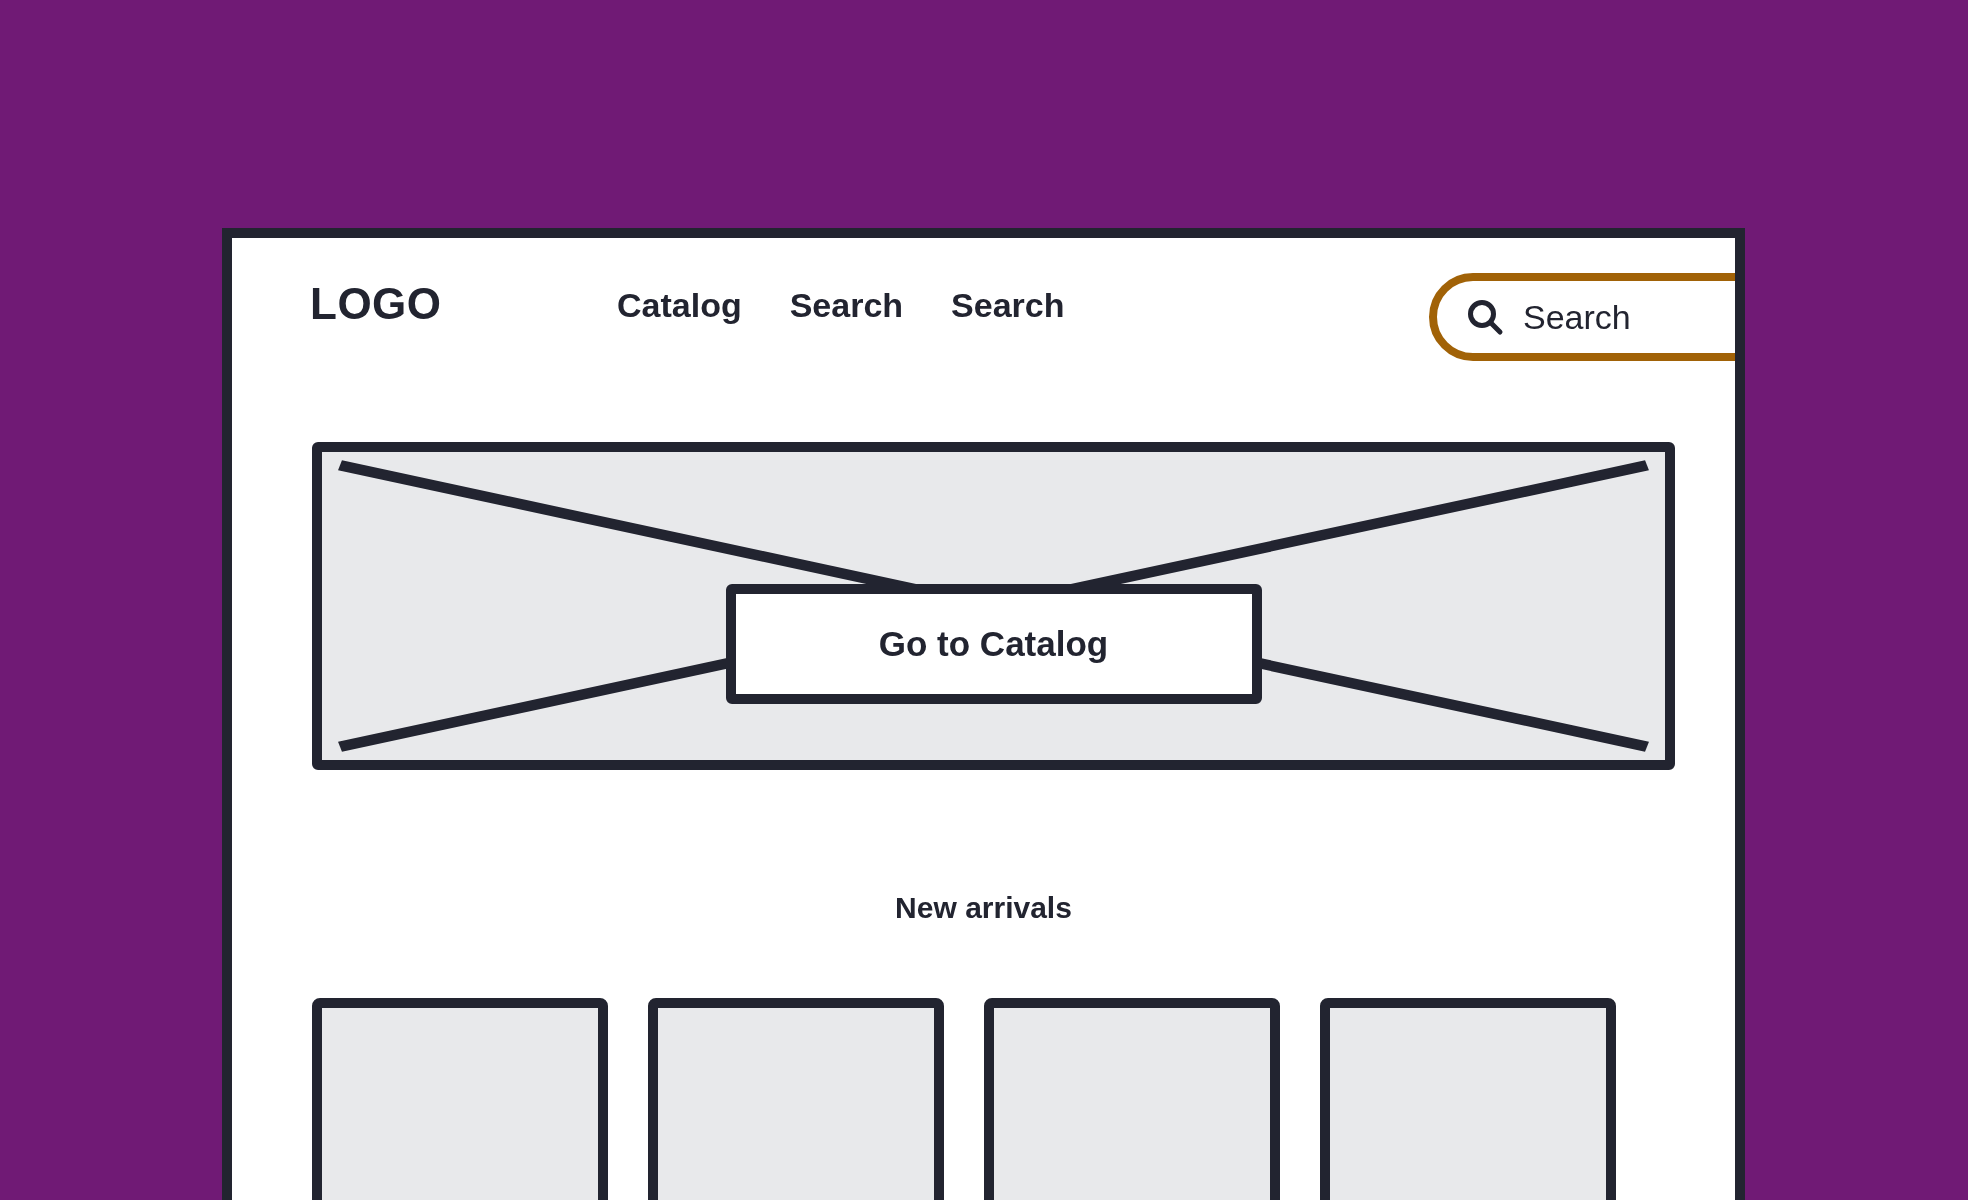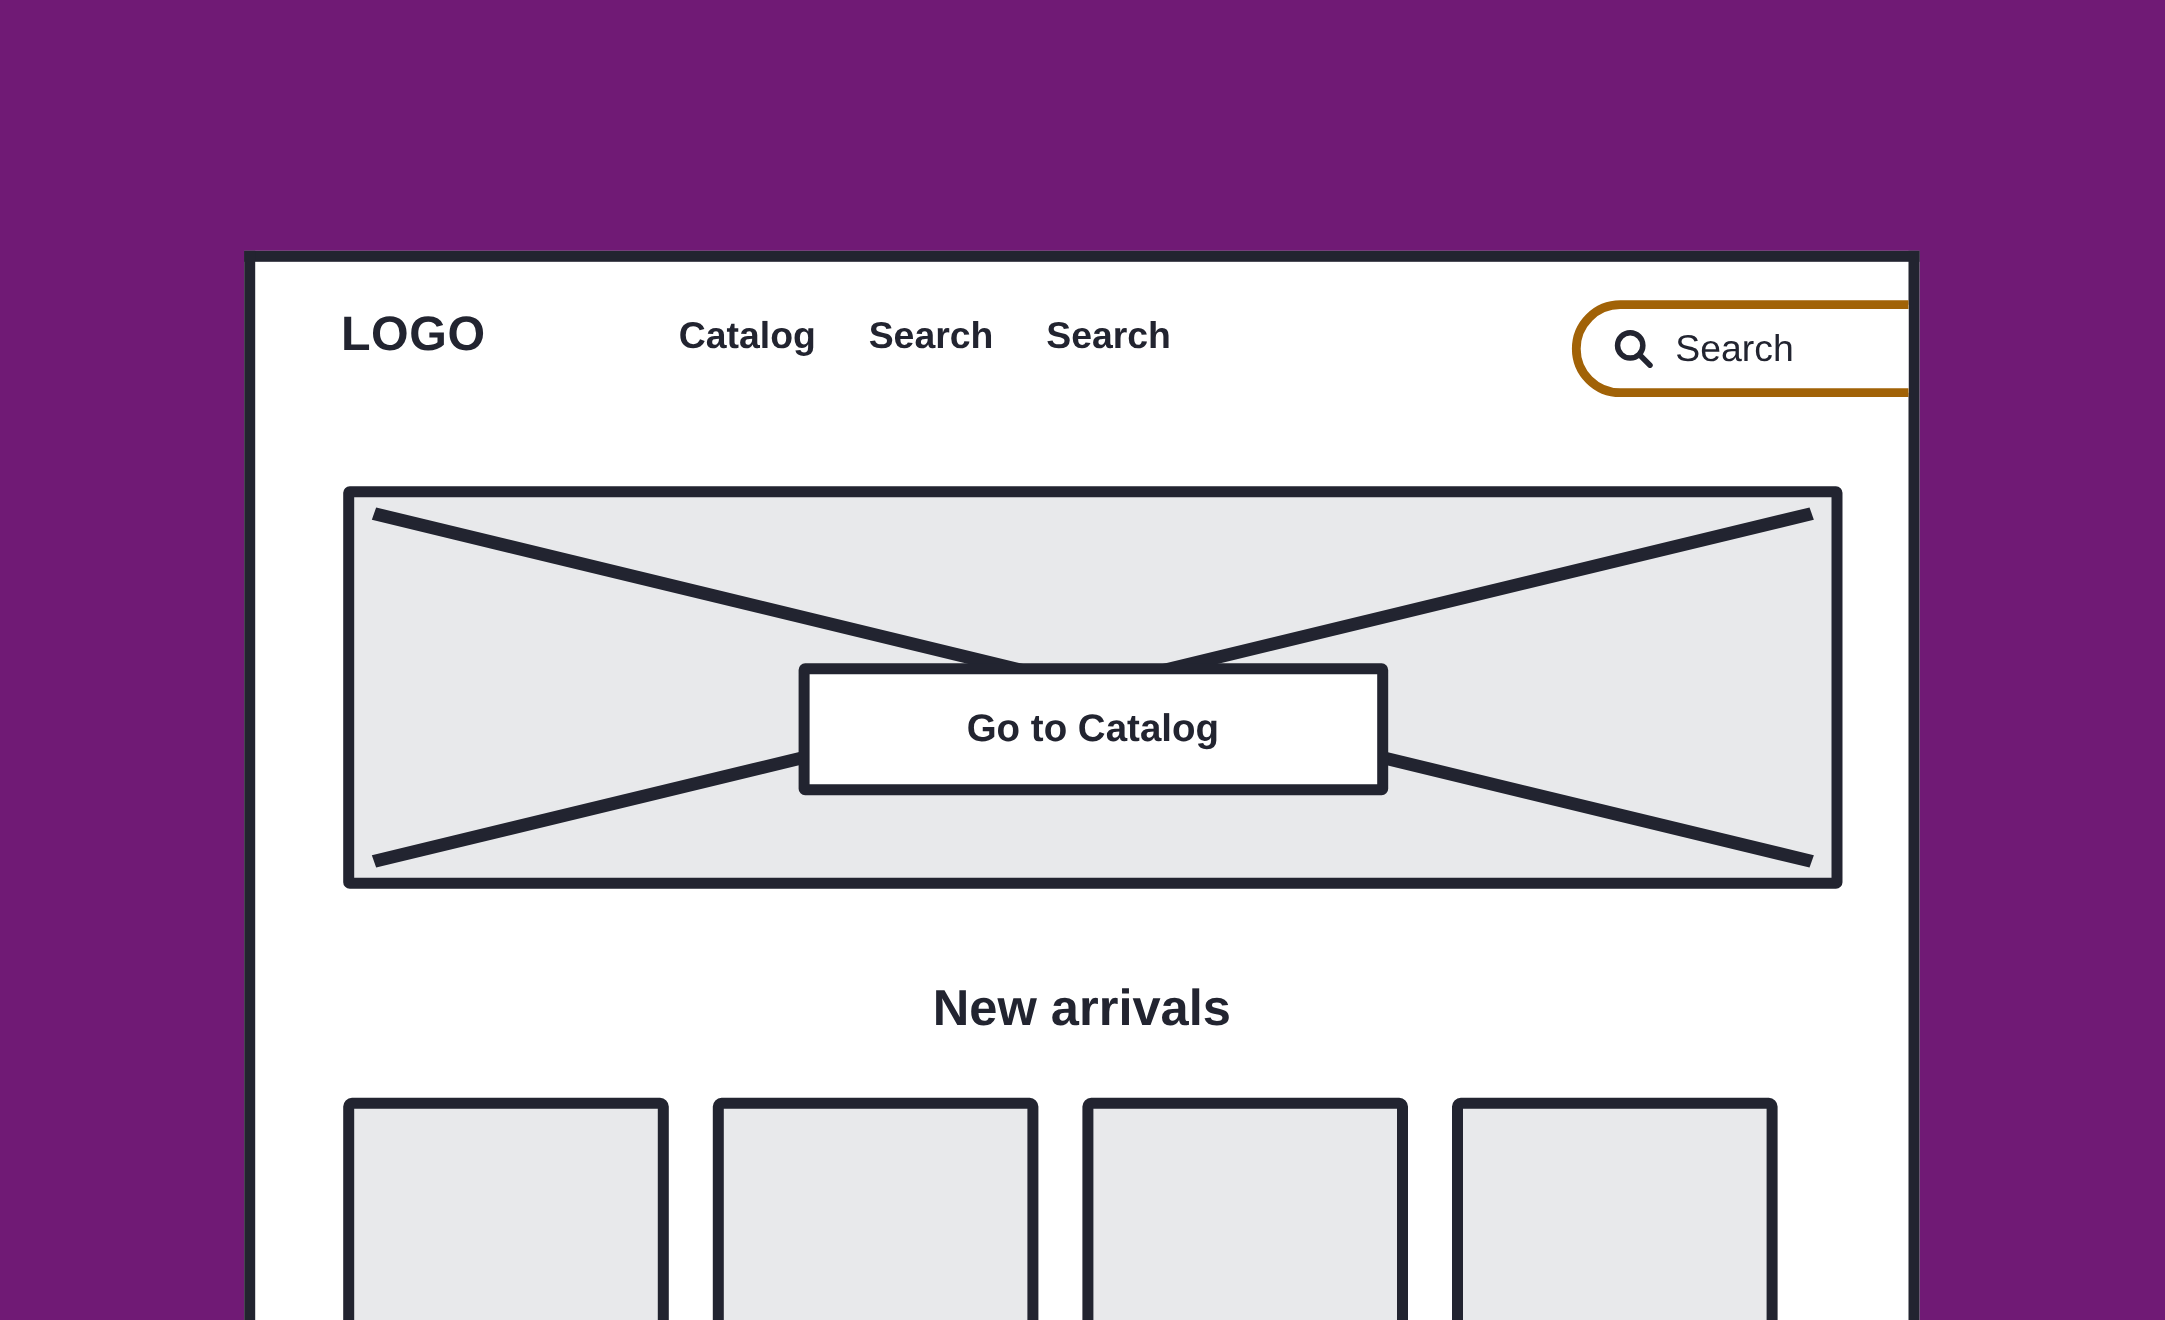--- a/index.html
+++ b/index.html
@@ -102,21 +102,21 @@
     color: #222430;
     line-height: 1;
   }
 
   
   .hero {
     position: absolute;
     left: 80px;
     top: 204px;
     width: 1363px;
-    height: 366px;
+    height: 328px;
     border: 10px solid #222430;
     border-radius: 6px;
     background: #e8e9eb;
     box-sizing: border-box;
     overflow: hidden;
   }
   .hero-cross {
     position: absolute;
     left: 0;
     top: 0;
@@ -146,21 +146,21 @@
     z-index: 3;
   }
 
   
   .section-title {
     position: absolute;
     left: 0;
     top: 655px;
     width: 100%;
     text-align: center;
-    font-size: 46px;
+    font-size: 30px;
     font-weight: 700;
     color: #222430;
     line-height: 1;
   }
 
   .card-row {
     position: absolute;
     left: 80px;
     top: 760px;
     width: 1363px;

